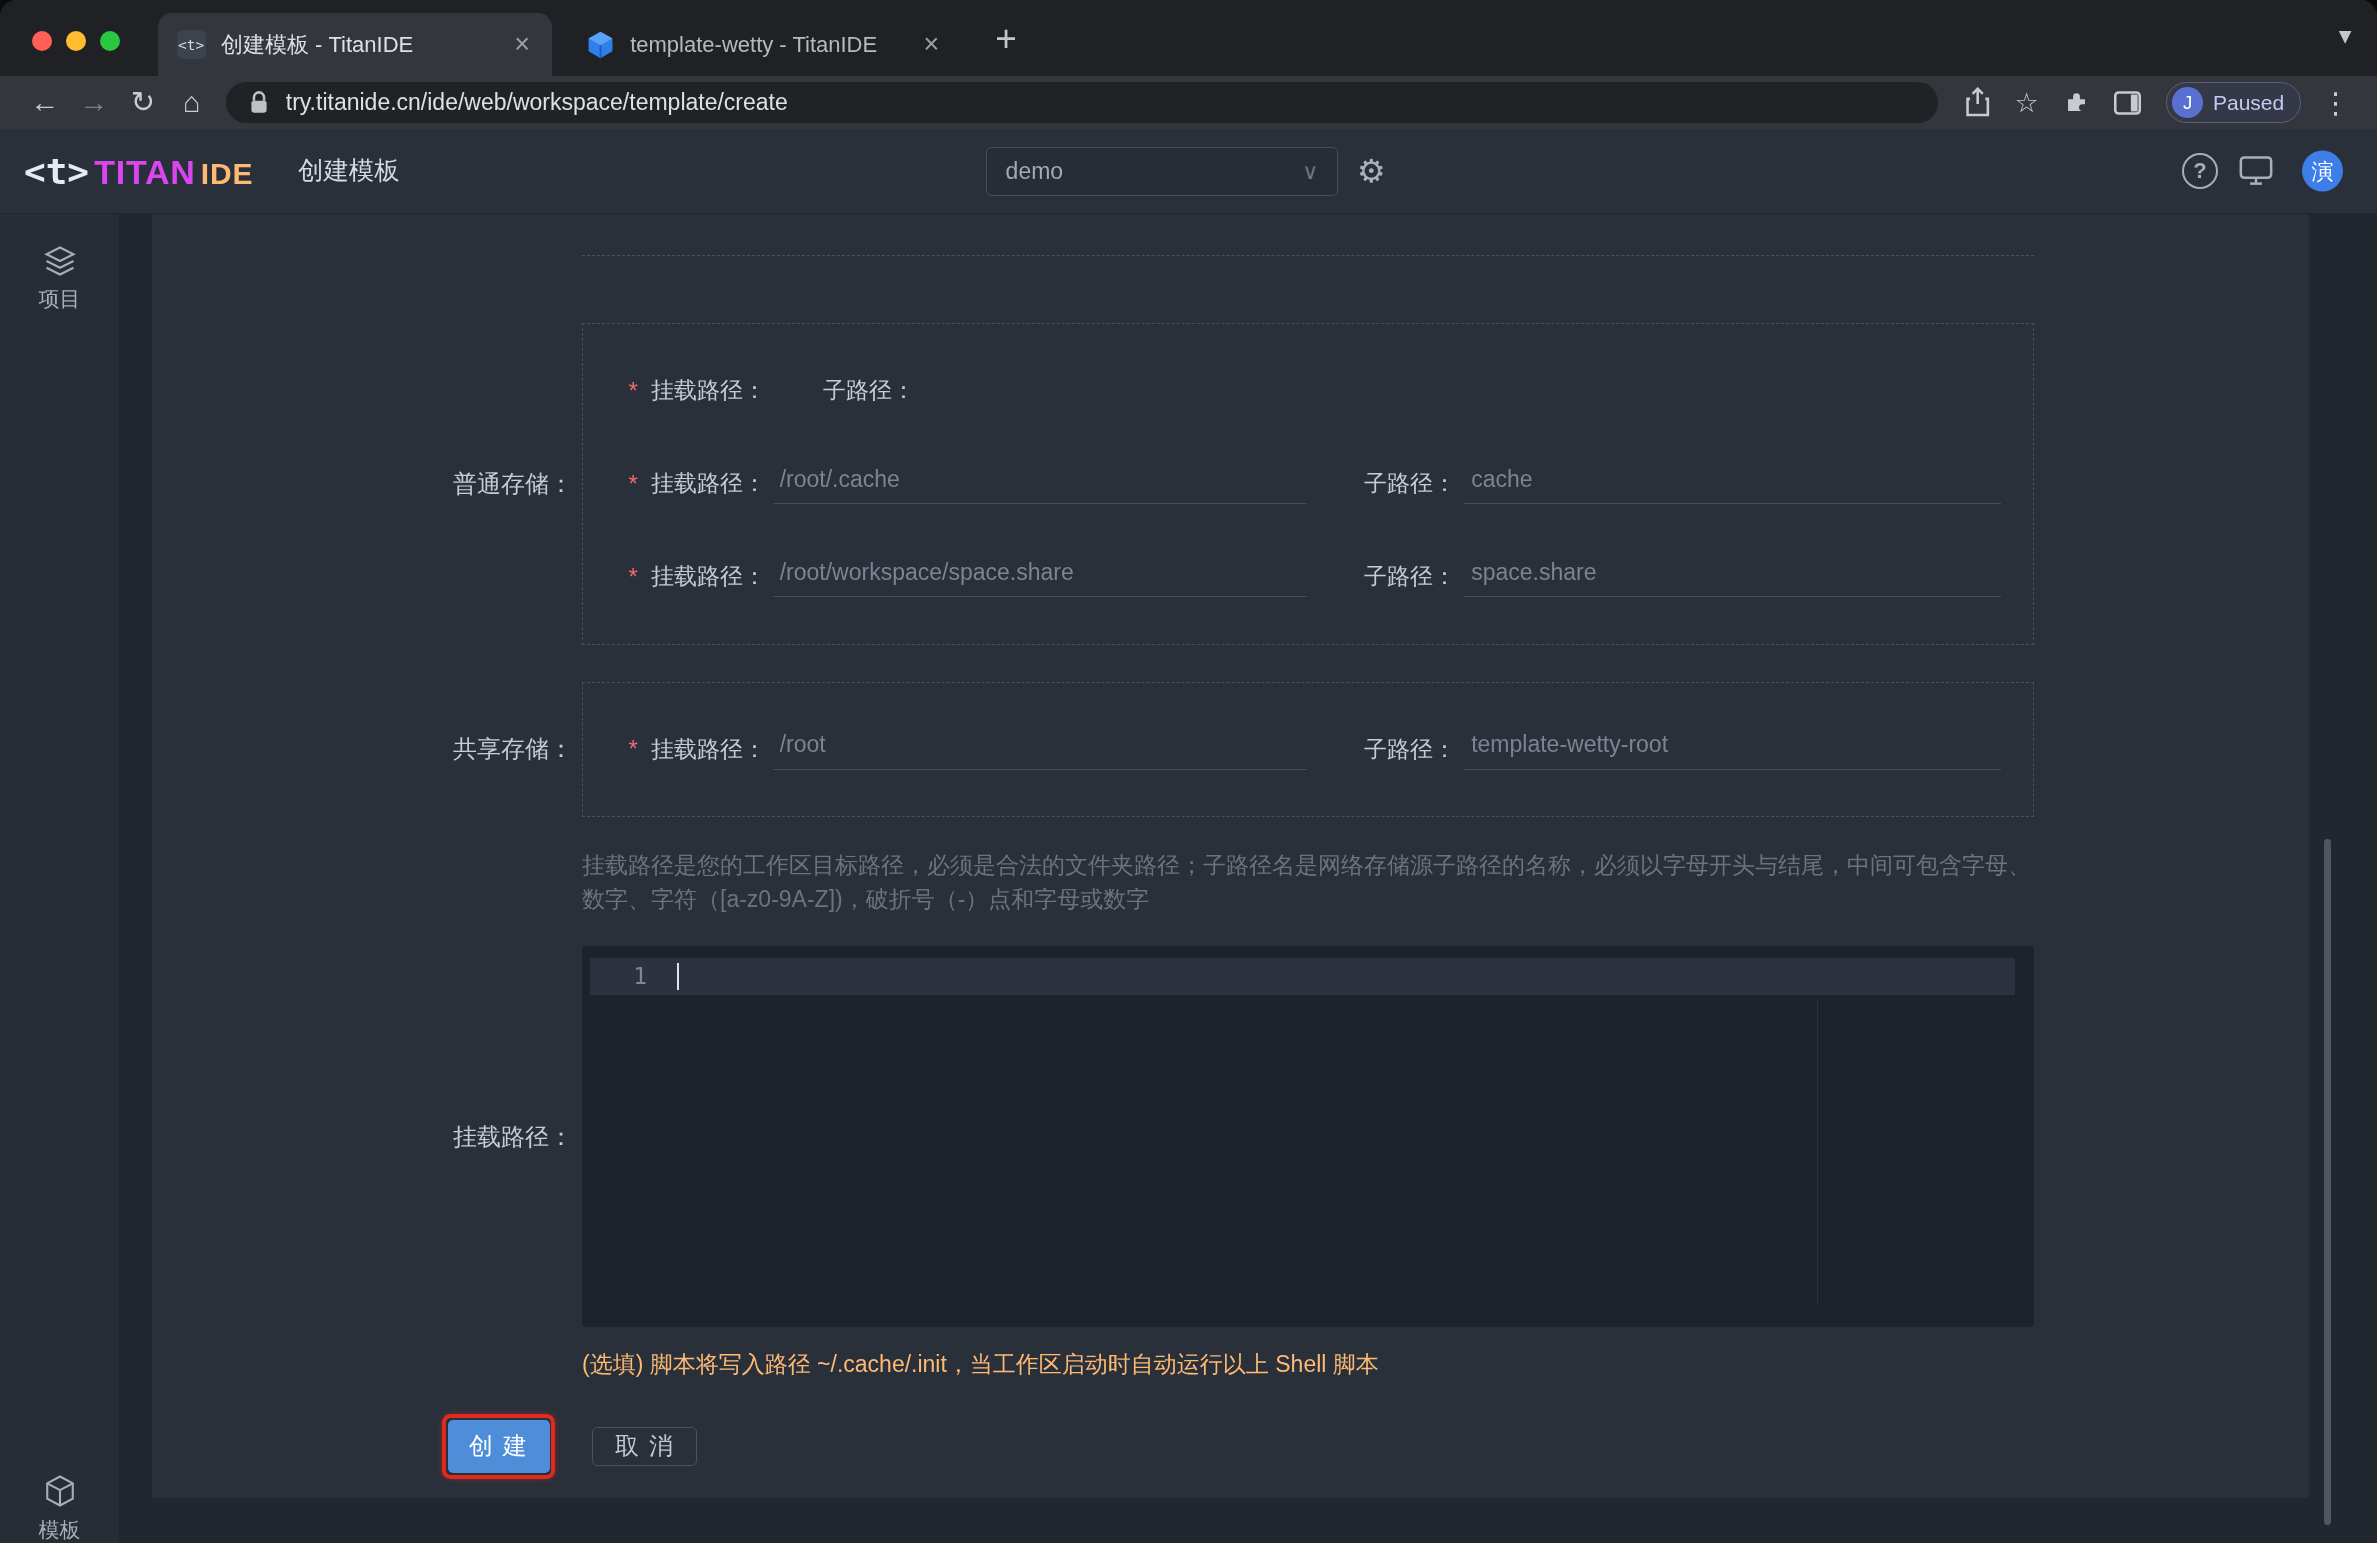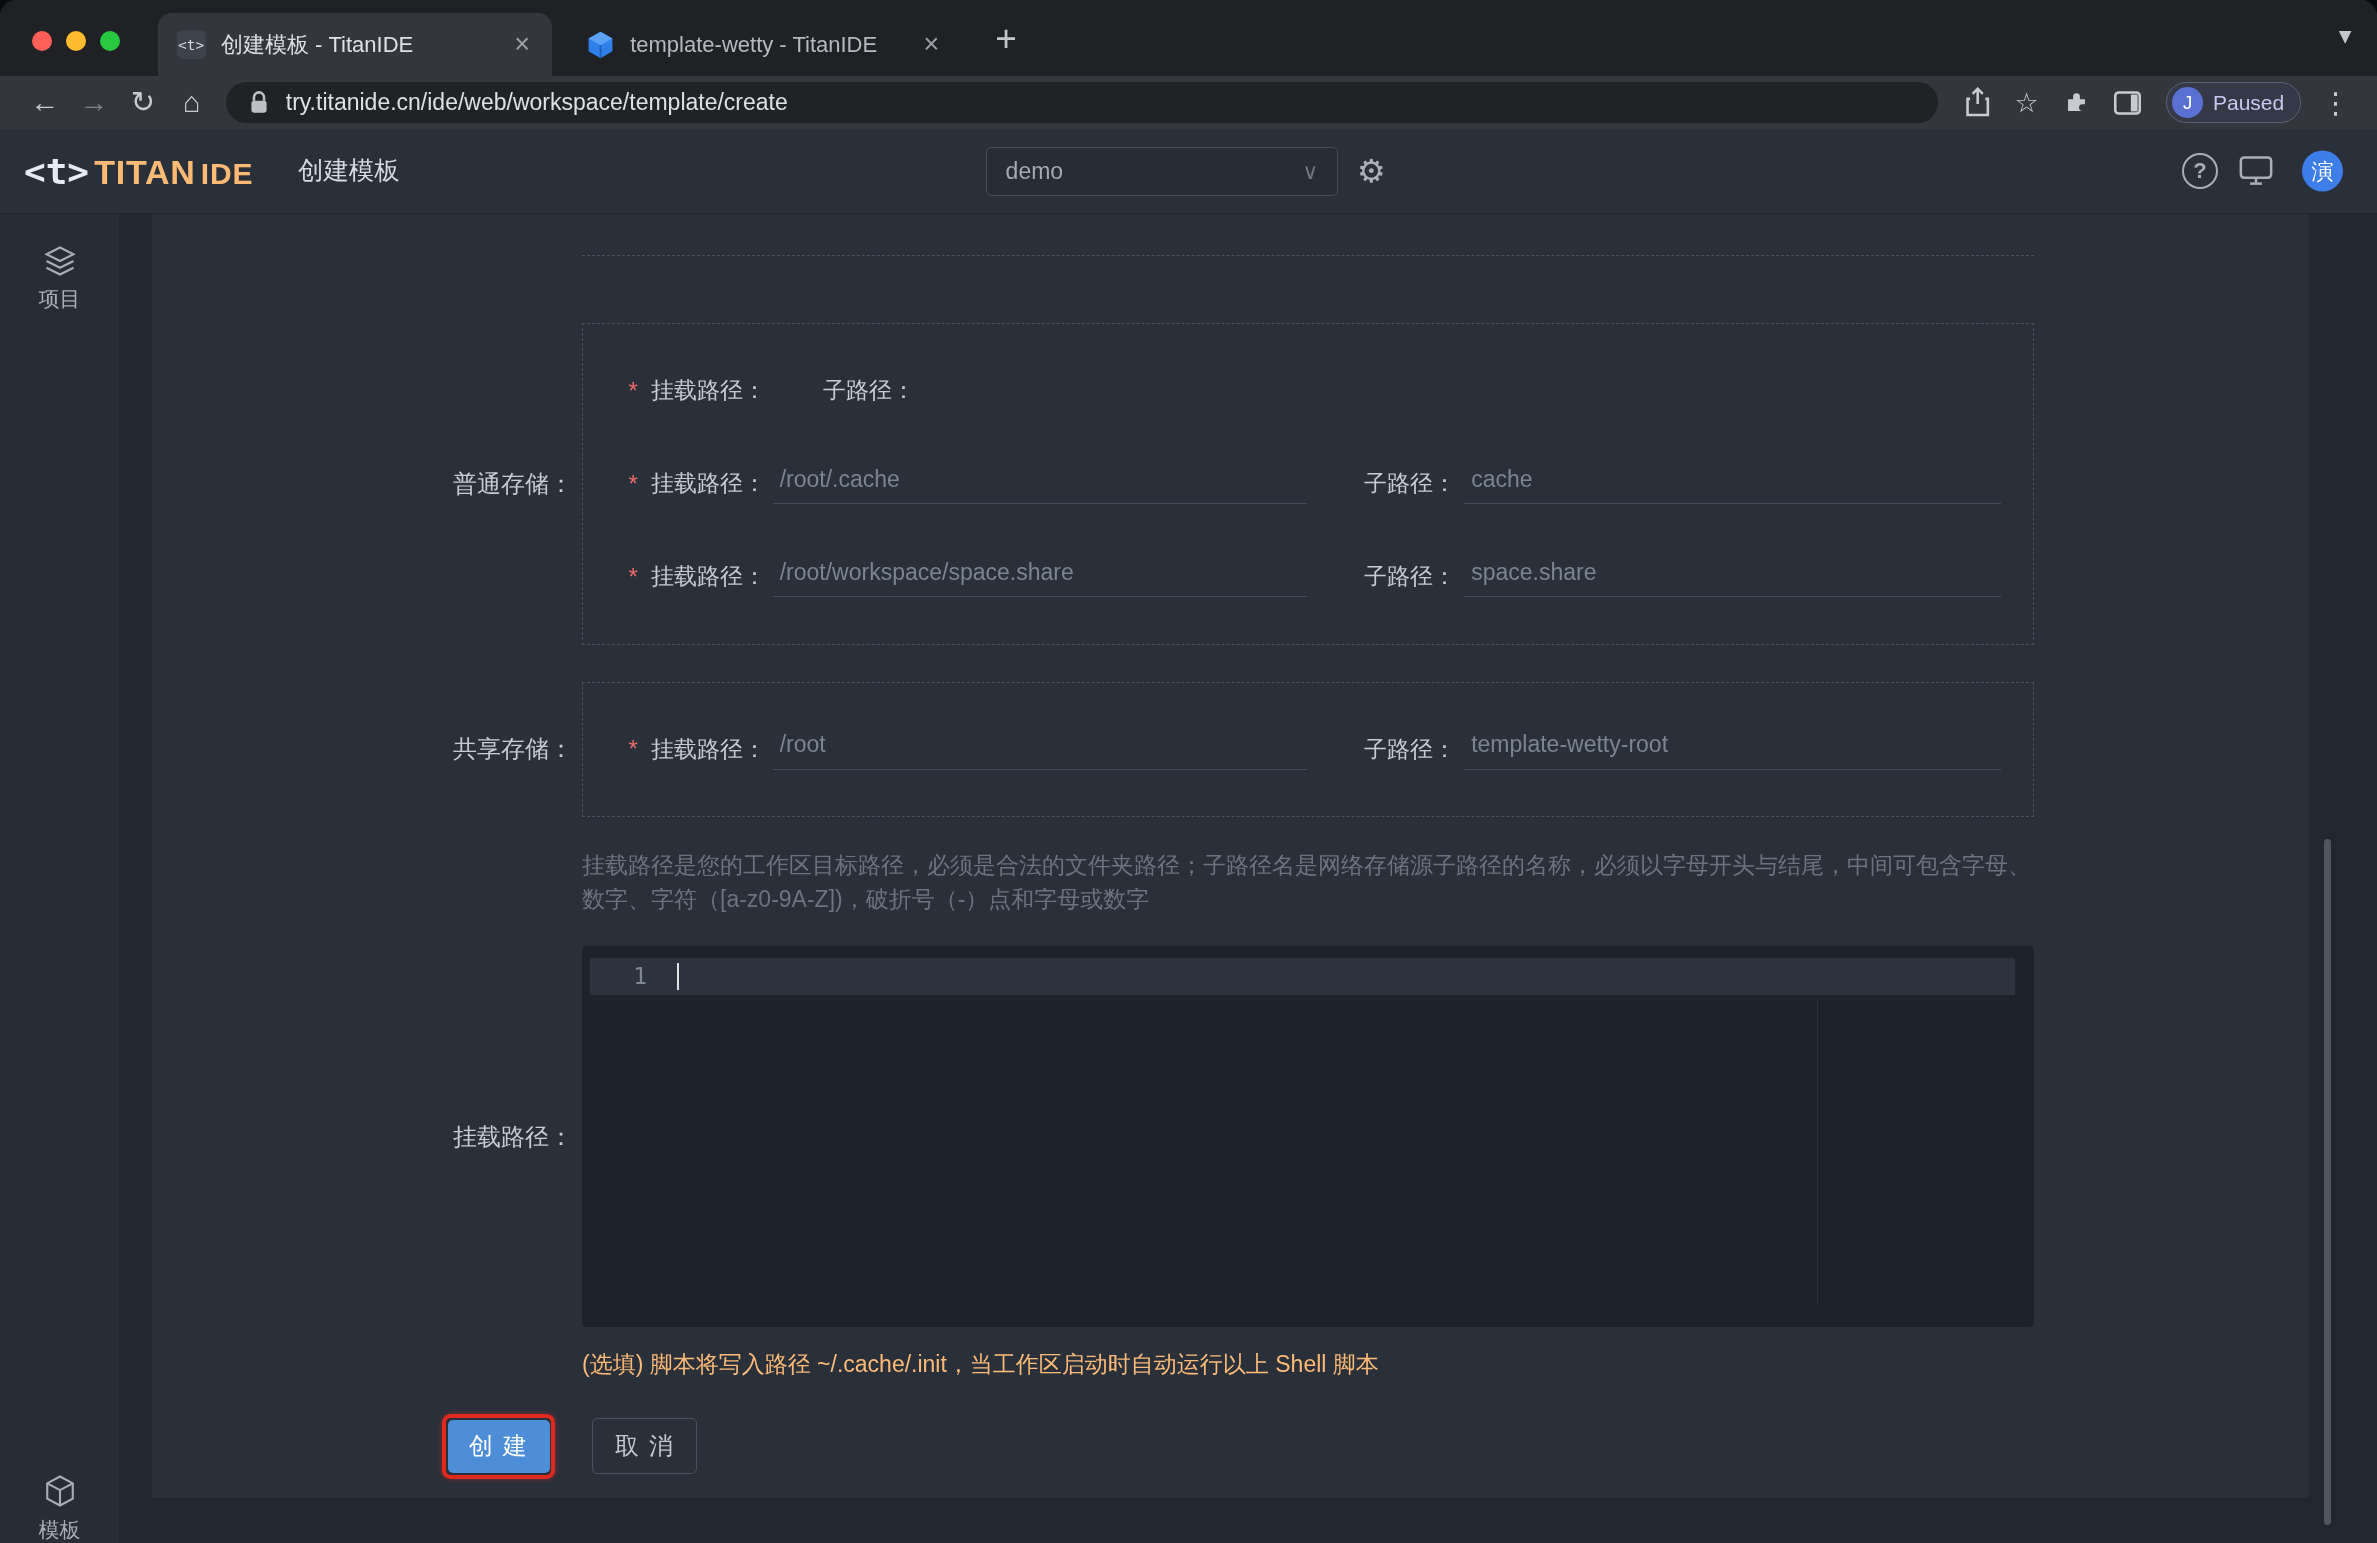--- a/index.html
+++ b/index.html
@@ -55,21 +55,21 @@
     width:30.5px; height:30.5px; border-radius:50%; background:#5870d0; color:#fff;
     font-size:18.6px; display:flex; align-items:center; justify-content:center;
   }
   .paused-text { color:#c5cbf0; font-size:21px; }
   .kebab { font-size:29px; color:#c8cbd0; margin:0 6.8px; }
 
   
   .app-header { height:85px; background:#2a303a; position:relative; flex-shrink:0; border-bottom:1.7px solid #21252d; }
   .logo { position:absolute; left:24px; top:50%; transform:translateY(-50%); display:flex; align-items:baseline; gap:5.1px; }
   .logo-mark { font-family:"DejaVu Sans Mono",monospace; font-size:36px; font-weight:bold; color:#e6eaf1; }
-  .logo-titan { font-size:34px; font-weight:bold; letter-spacing:0.8px; color:#fdba74; }
+  .logo-titan { font-size:34px; font-weight:bold; letter-spacing:0.8px; color:#d946ef; }
   .logo-ide { font-size:30px; font-weight:bold; letter-spacing:0.8px; color:#fdba74; }
   .hdr-title { position:absolute; left:298px; top:50%; transform:translateY(-50%); color:#d6dae1; font-size:25.4px; }
   .ws-select {
     position:absolute; left:986px; top:18px; width:352px; height:49px;
     border:1.7px solid #474e59; border-radius:5.1px; background:#272c35;
     display:flex; align-items:center; padding:0 18.6px; color:#a3aab4; font-size:23px;
   }
   .ws-chevron { margin-left:auto; color:#6e7681; font-size:22px; }
   .hdr-gear { position:absolute; left:1357px; top:50%; transform:translateY(-50%); font-size:32px; color:#aab1ba; }
   .hdr-help {
@@ -125,21 +125,21 @@
   .ruler { position:absolute; left:1235px; top:54px; height:305px; width:1.7px; background:rgba(255,255,255,0.07); }
   .script-hint { margin:22px 0 0 430px; color:#fdba74; font-size:23px; }
 
   .btn-row { margin:34px 0 0 290px; display:flex; align-items:center; gap:37px; }
   .create-ring { border:4.2px solid #e0291f; border-radius:8.5px; padding:1.7px; box-shadow:0 0 5.1px rgba(224,41,31,.5); }
   .btn-create {
     width:102px; height:53px; background:#4e8ed8; color:#ffffff; border:none; border-radius:5.1px;
     font-size:24px; font-family:inherit; letter-spacing:1.7px;
   }
   .btn-cancel {
-    width:105px; height:56px; background:transparent; color:#c3c8d0; border:1.7px solid #4b515c; border-radius:5.1px;
+    width:105px; height:39px; background:transparent; color:#c3c8d0; border:1.7px solid #4b515c; border-radius:5.1px;
     font-size:24px; font-family:inherit; letter-spacing:1.7px;
   }
 
   .scroll-thumb { position:absolute; right:46px; top:625px; width:6.8px; height:686px; background:#50555e; border-radius:3.4px; }
 
   svg { display:block; }
 </style>
 </head>
 <body>
 

